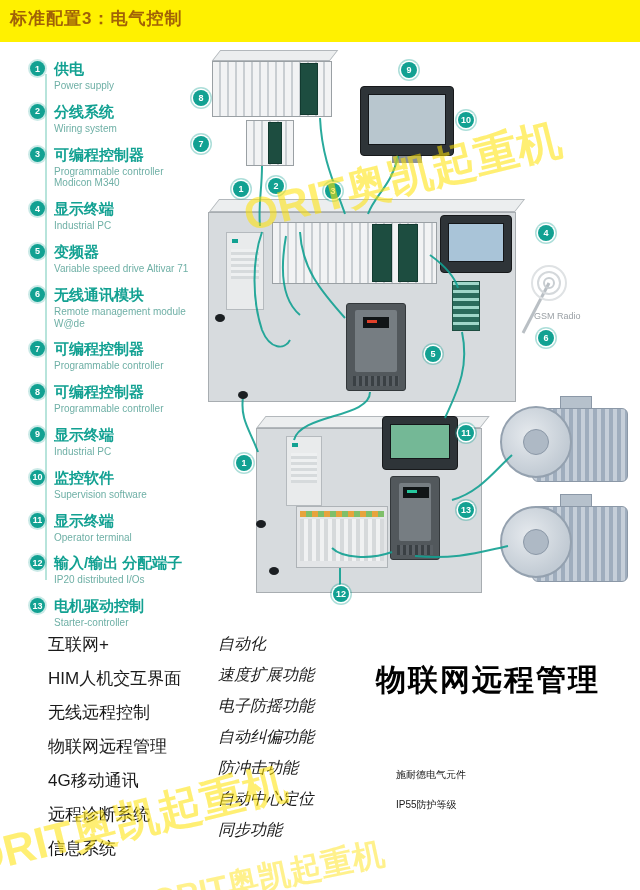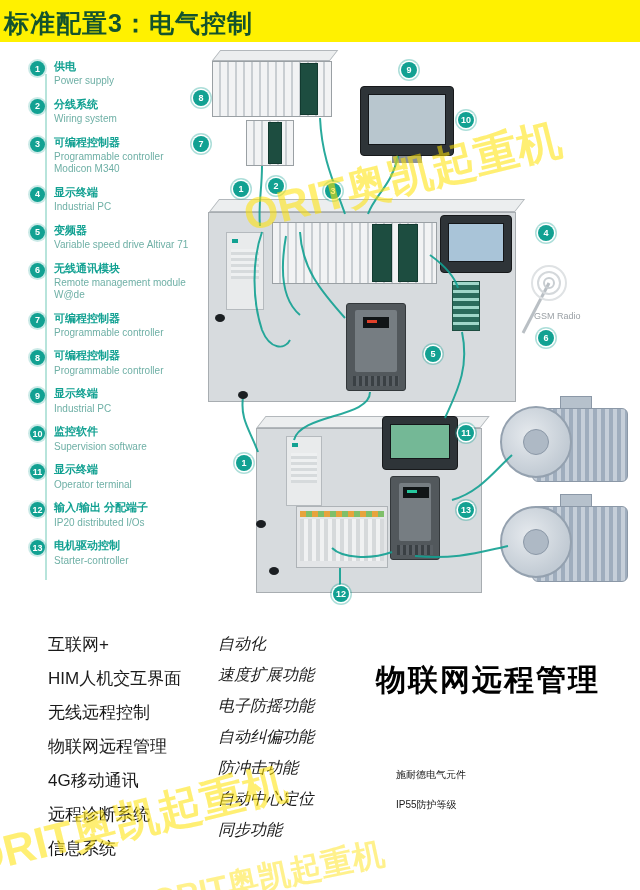--- a/index.html
+++ b/index.html
@@ -3,30 +3,30 @@
 <meta charset="utf-8">
 <style>
   * { margin:0; padding:0; box-sizing:border-box; }
   html,body { width:640px; height:890px; }
   body {
     position:relative; overflow:hidden; background:#ffffff;
     font-family:"Liberation Sans", sans-serif; color:#111;
   }
   
   .banner { position:absolute; left:0; top:0; width:640px; height:42px; background:#fff100; z-index:2; }
-  .banner h1 { font-size:25px; font-weight:bold; color:#14532d; padding:7px 0 0 4px; letter-spacing:1px; }
+  .banner h1 { font-size:17px; font-weight:bold; color:#a16207; padding:7px 0 0 10px; letter-spacing:1px; }
 
   
   .legend { position:absolute; left:30px; top:60px; width:168px; z-index:4; }
   .legend-line { position:absolute; left:45px; top:74px; width:2px; height:506px; background:#b7e4db; z-index:3; }
   .legend-item { display:flex; gap:9px; margin-bottom:11px; position:relative; }
   .lnum { flex:0 0 15px; width:15px; height:15px; border-radius:50%; background:#12a192; color:#fff;
           font-size:9px; font-weight:bold; display:flex; align-items:center; justify-content:center;
           box-shadow:0 0 0 2px rgba(18,161,146,.22); margin-top:1px; }
-  .lzh { font-size:11px; font-weight:bold; color:#12a192; line-height:1.2; }
+  .lzh { font-size:15px; font-weight:bold; color:#12a192; line-height:1.2; }
   .len { font-size:10px; color:#6fb0a6; line-height:1.18; margin-top:2px; }
 
   
   .dg { position:absolute; z-index:1; }
   .cab { background:#d7dbde; border:1px solid #a8adb1; }
   .cabtop { background:#eceeef; border:1px solid #b3b8bc; transform:skewX(-38deg); }
   .rack { background:repeating-linear-gradient(90deg,#f2f3f4 0 6px,#c9ced2 6px 8px); border:1px solid #9aa0a4; }
   .darkmod { background:#1d4d40; border:1px solid #123a30; }
   .ps { background:#e9ebec; border:1px solid #b5babe; }
   .ps .slots { position:absolute; left:4px; right:4px; top:16px; height:30px;

